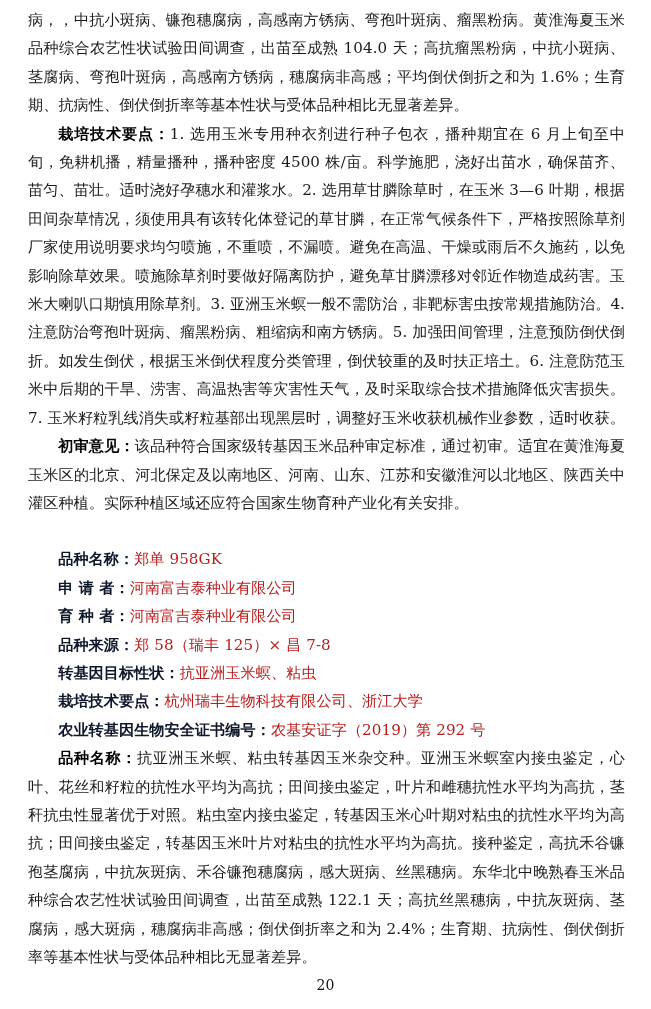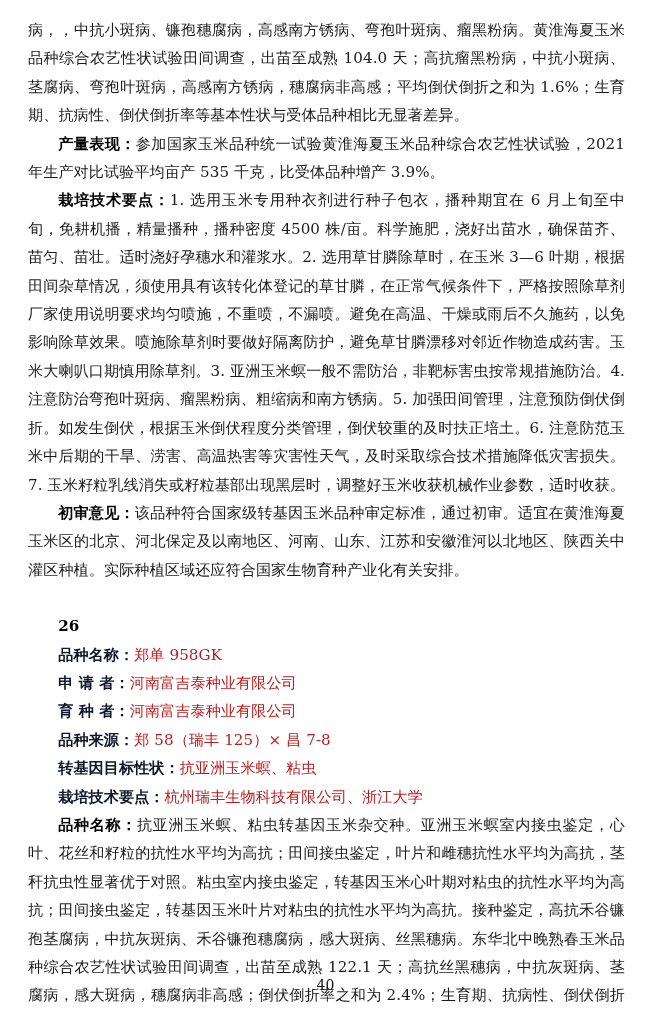--- a/index.html
+++ b/index.html
@@ -68,58 +68,57 @@
   .page-number {
     position: absolute;
     left: 0;
     top: 977px;
     width: 651px;
     text-align: center;
     font-size: 14px;
     color: #111;
     font-family: "DejaVu Serif", "Liberation Serif", serif;
   }
-  .first-block { padding-top: 16px; }
+  .first-block { padding-top: 6px; }
 </style>
 </head>
 <body>
 
 <div class="page">
 
   <div class="body-text first-block">
 
     <p>病，，中抗小斑病、镰孢穗腐病，高感南方锈病、弯孢叶斑病、瘤黑粉病。黄淮海夏玉米品种综合农艺性状试验田间调查，出苗至成熟 104.0 天；高抗瘤黑粉病，中抗小斑病、茎腐病、弯孢叶斑病，高感南方锈病，穗腐病非高感；平均倒伏倒折之和为 1.6%；生育期、抗病性、倒伏倒折率等基本性状与受体品种相比无显著差异。</p>
 
-    <p class="indent"><span class="lbl">产量表现</span><span class="lbl">：</span><span>参加国家玉米品种统一试验黄淮海夏玉米品种综合农艺性状试验，2021 年生产对比试验平均亩产 535 千克，比受体品种增产 3.9%。</span></p>
 
     <p class="indent"><span class="lbl">栽培技术要点</span><span class="lbl">：</span><span>1. 选用玉米专用种衣剂进行种子包衣，播种期宜在 6 月上旬至中旬，免耕机播，精量播种，播种密度 4500 株/亩。科学施肥，浇好出苗水，确保苗齐、苗匀、苗壮。适时浇好孕穗水和灌浆水。2. 选用草甘膦除草时，在玉米 3—6 叶期，根据田间杂草情况，须使用具有该转化体登记的草甘膦，在正常气候条件下，严格按照除草剂厂家使用说明要求均匀喷施，不重喷，不漏喷。避免在高温、干燥或雨后不久施药，以免影响除草效果。喷施除草剂时要做好隔离防护，避免草甘膦漂移对邻近作物造成药害。玉米大喇叭口期慎用除草剂。3. 亚洲玉米螟一般不需防治，非靶标害虫按常规措施防治。4. 注意防治弯孢叶斑病、瘤黑粉病、粗缩病和南方锈病。5. 加强田间管理，注意预防倒伏倒折。如发生倒伏，根据玉米倒伏程度分类管理，倒伏较重的及时扶正培土。6. 注意防范玉米中后期的干旱、涝害、高温热害等灾害性天气，及时采取综合技术措施降低灾害损失。7. 玉米籽粒乳线消失或籽粒基部出现黑层时，调整好玉米收获机械作业参数，适时收获。</span></p>
 
     <p class="indent"><span class="lbl">初审意见</span><span class="lbl">：</span><span>该品种符合国家级转基因玉米品种审定标准，通过初审。适宜在黄淮海夏玉米区的北京、河北保定及以南地区、河南、山东、江苏和安徽淮河以北地区、陕西关中灌区种植。实际种植区域还应符合国家生物育种产业化有关安排。</span></p>
 
   </div>
 
   <div class="section-gap"></div>
 
   <div class="body-text">
 
-    <div class="entry-no">26</div>
 
     <div class="field-line"><span class="field-label">品种名称</span><span class="field-label">：</span><span class="field-value">郑单 958GK</span></div>
 
     <div class="field-line"><span class="field-label">申 请 者</span><span class="field-label">：</span><span class="field-value">河南富吉泰种业有限公司</span></div>
 
     <div class="field-line"><span class="field-label">育 种 者</span><span class="field-label">：</span><span class="field-value">河南富吉泰种业有限公司</span></div>
 
     <div class="field-line"><span class="field-label">品种来源</span><span class="field-label">：</span><span class="field-value">郑 58（瑞丰 125）× 昌 7-8</span></div>
 
     <div class="field-line"><span class="field-label">转基因目标性状</span><span class="field-label">：</span><span class="field-value">抗亚洲玉米螟、粘虫</span></div>
 
 
     <div class="field-line"><span class="field-label">栽培技术要点</span><span class="field-label">：</span><span class="field-value">杭州瑞丰生物科技有限公司、浙江大学</span></div>
 
+    <div class="field-line"><span class="field-label">农业转基因生物安全证书编号</span><span class="field-label">：</span><span class="field-value">农基安证字（2019）第 292 号</span></div>
 
     <p class="indent"><span class="lbl">品种名称</span><span class="lbl">：</span><span>抗亚洲玉米螟、粘虫转基因玉米杂交种。亚洲玉米螟室内接虫鉴定，心叶、花丝和籽粒的抗性水平均为高抗；田间接虫鉴定，叶片和雌穗抗性水平均为高抗，茎秆抗虫性显著优于对照。粘虫室内接虫鉴定，转基因玉米心叶期对粘虫的抗性水平均为高抗；田间接虫鉴定，转基因玉米叶片对粘虫的抗性水平均为高抗。接种鉴定，高抗禾谷镰孢茎腐病，中抗灰斑病、禾谷镰孢穗腐病，感大斑病、丝黑穗病。东华北中晚熟春玉米品种综合农艺性状试验田间调查，出苗至成熟 122.1 天；高抗丝黑穗病，中抗灰斑病、茎腐病，感大斑病，穗腐病非高感；倒伏倒折率之和为 2.4%；生育期、抗病性、倒伏倒折率等基本性状与受体品种相比无显著差异。</span></p>
 
   </div>
 
-  <div class="page-number">40</div>
+  <div class="page-number">20</div>
 
 </div>
 
 </body></html>

